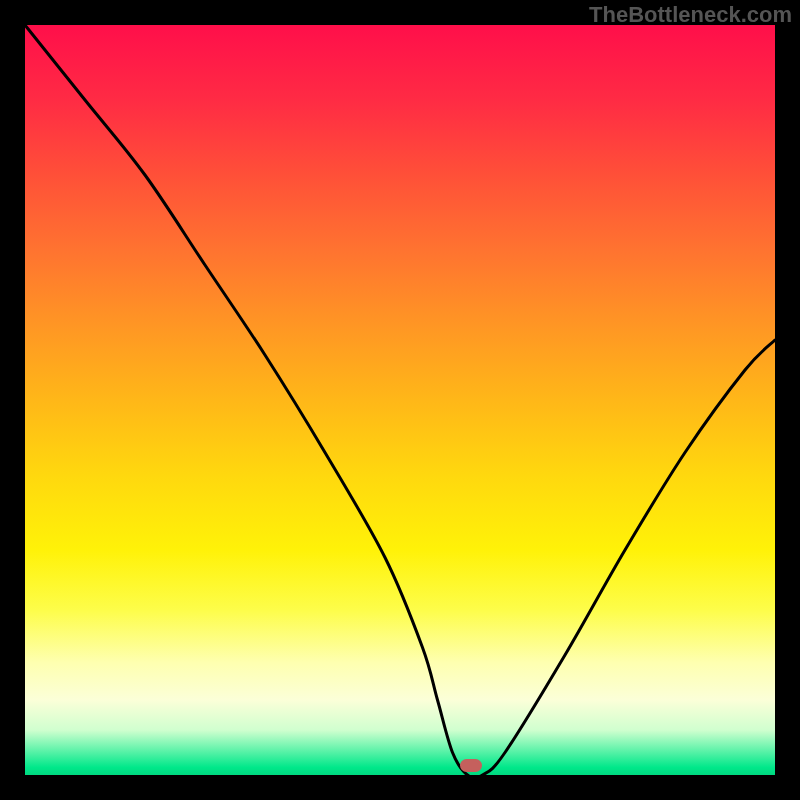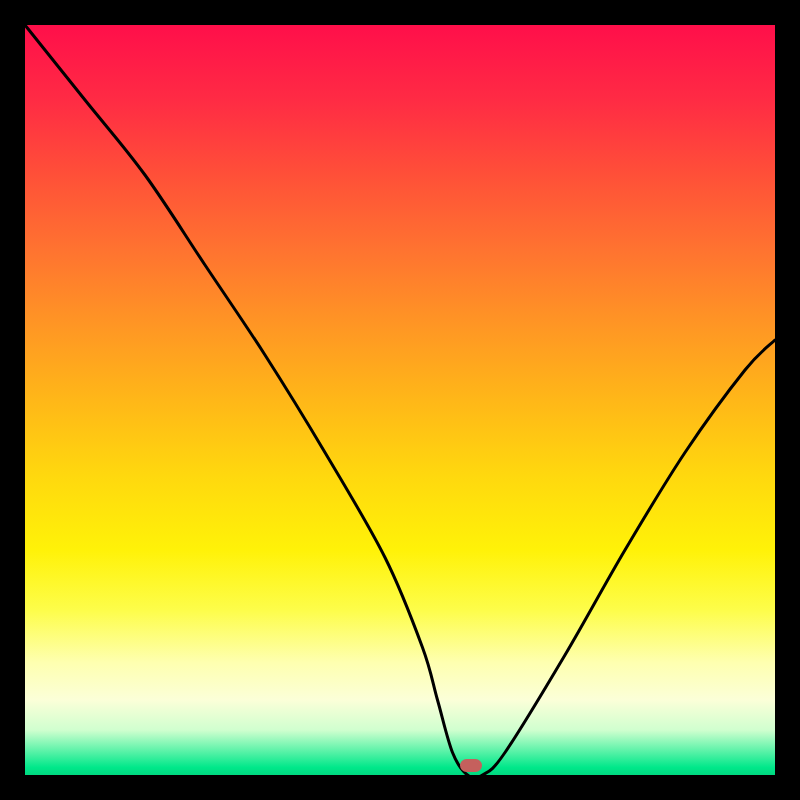--- a/index.html
+++ b/index.html
@@ -67,20 +67,21 @@
     height: 13px;
     background: #c5605d;
     border-radius: 7px;
     z-index: 3;
   }
 </style>
 </head>
 <body>
 
 <div class="frame">
+  <div class="watermark">TheBottleneck.com</div>
 
   <div class="plot-area">
     <svg class="curve" viewBox="0 0 750 750" preserveAspectRatio="none">
       <path id="curve-path" fill="none" stroke="#000000" stroke-width="3" stroke-linecap="round" stroke-linejoin="round" d="M 0 0 C 10 12.499999999999998, 40 49.999999999999986, 60 74.99999999999999 C 80 99.99999999999999, 100 122.49999999999997, 120 149.99999999999997 C 140 177.49999999999997, 160 209.99999999999997, 180 239.99999999999997 C 200 269.99999999999994, 220 298.74999999999994, 240 329.99999999999994 C 260 361.24999999999994, 280 393.75000000000006, 300 427.50000000000006 C 320 461.25000000000006, 343.75 500, 360 532.5 C 376.25 565, 388.75 598.75, 397.5 622.5 C 406.25 646.25, 407.50000000000006 657.5, 412.50000000000006 675 C 417.50000000000006 692.5, 422.49999999999994 715, 427.49999999999994 727.5 C 432.49999999999994 740, 437.5 746.25, 442.5 750 C 447.5 753.75, 451.25 753.75, 457.5 750 C 463.75 746.25, 466.25 747.5, 480 727.5 C 493.75 707.5, 520 663.75, 540 630 C 560 596.25, 580 558.75, 600 525 C 620 491.25, 640 457.50000000000006, 660 427.50000000000006 C 680 397.50000000000006, 705 363.75, 720 345 C 735 326.25, 745 320.00000000000006, 750 315.00000000000006"></path>
     </svg>
     <div class="marker" id="marker" style="left: 435.25px; top: 734.25px; background: rgb(197, 96, 93);"></div>
   </div>
 </div>
 
 </body></html>

